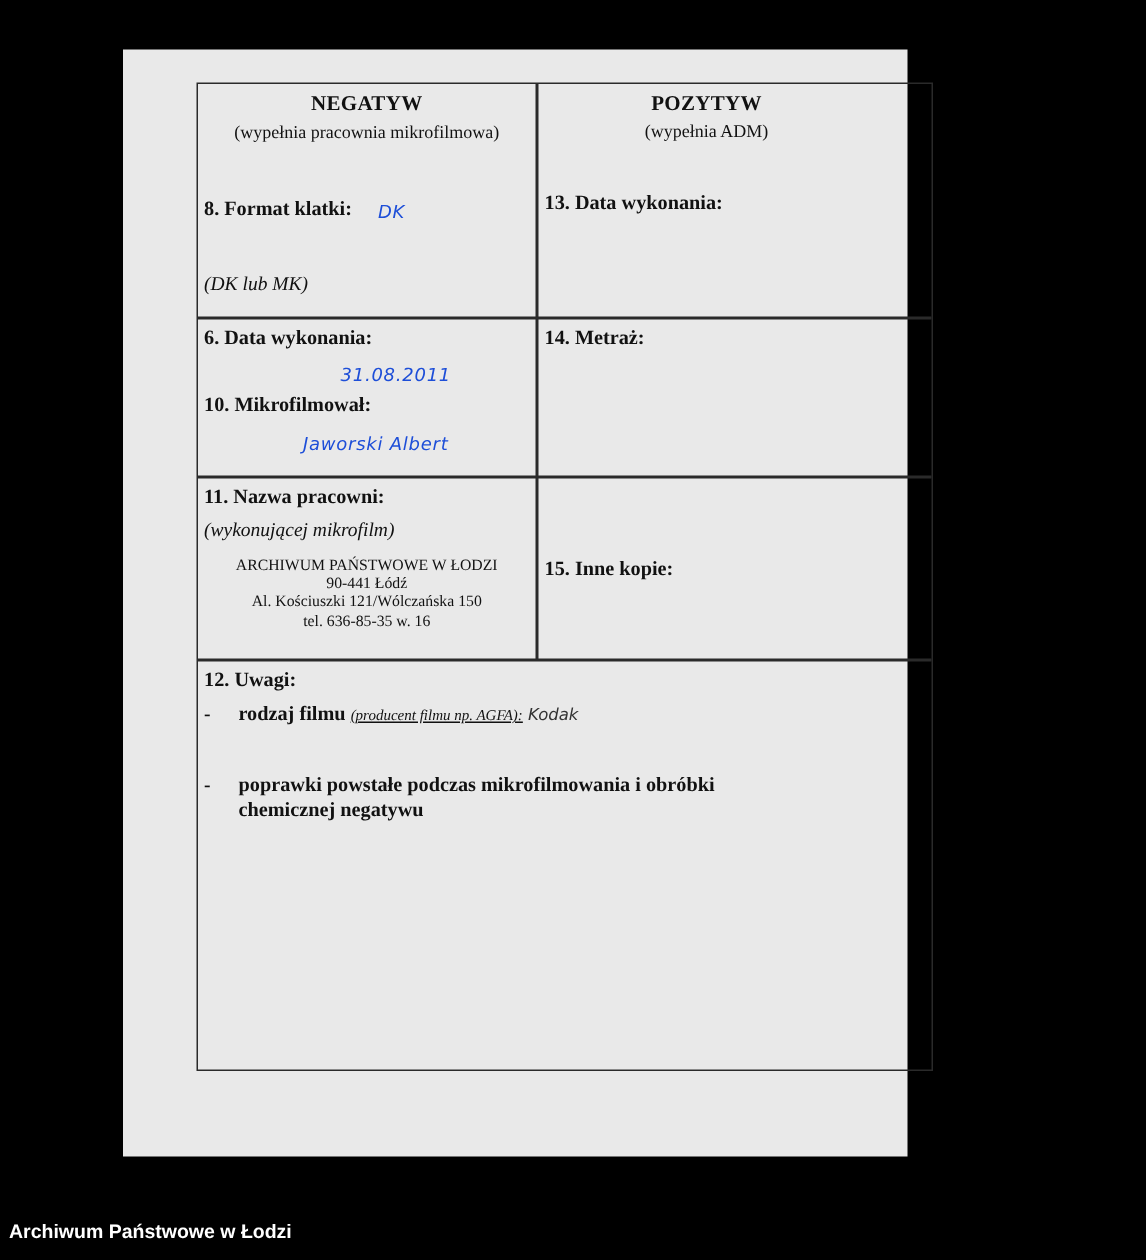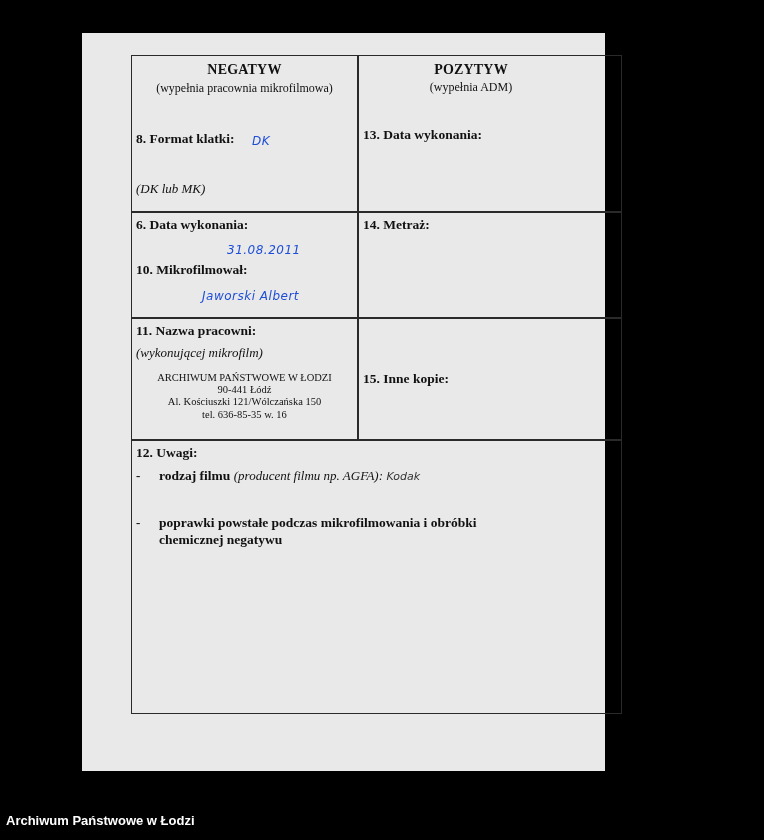--- a/index.html
+++ b/index.html
@@ -79,21 +79,21 @@
 
     <div class="cell" style="left:227px;top:262px;width:224px;height:121px;margin-top:48px;">
       <div class="lbl" style="left:4px;top:5px;">15. Inne kopie:</div>
     </div>
 
     <div class="cell" style="left:0;top:385px;width:451px;height:272px;">
       <div class="lbl" style="left:4px;top:4px;">12. Uwagi:</div>
       <div class="dash" style="left:4px;top:27px;">-</div>
       <div style="position:absolute;left:27px;top:27px;white-space:nowrap;font-size:13.5px;">
         <span style="font-weight:bold;">rodzaj filmu</span>
-        <span style="font-style:italic;font-size:13px;">(producent filmu np. AGFA):</span>
+        <span style="font-style:italic;font-size:10px;text-decoration:underline;">(producent filmu np. AGFA):</span>
         <span style="font-family:'DejaVu Sans',sans-serif;font-style:italic;font-size:11px;color:#333;">Kodak</span>
       </div>
       <div class="dash" style="left:4px;top:74px;">-</div>
       <div class="lbl" style="left:27px;top:74px;">poprawki powstałe podczas mikrofilmowania i obróbki</div>
       <div class="lbl" style="left:27px;top:91px;">chemicznej negatywu</div>
     </div>
   </div>
 </div>
 
 <div class="caption">Archiwum Państwowe w Łodzi</div>

